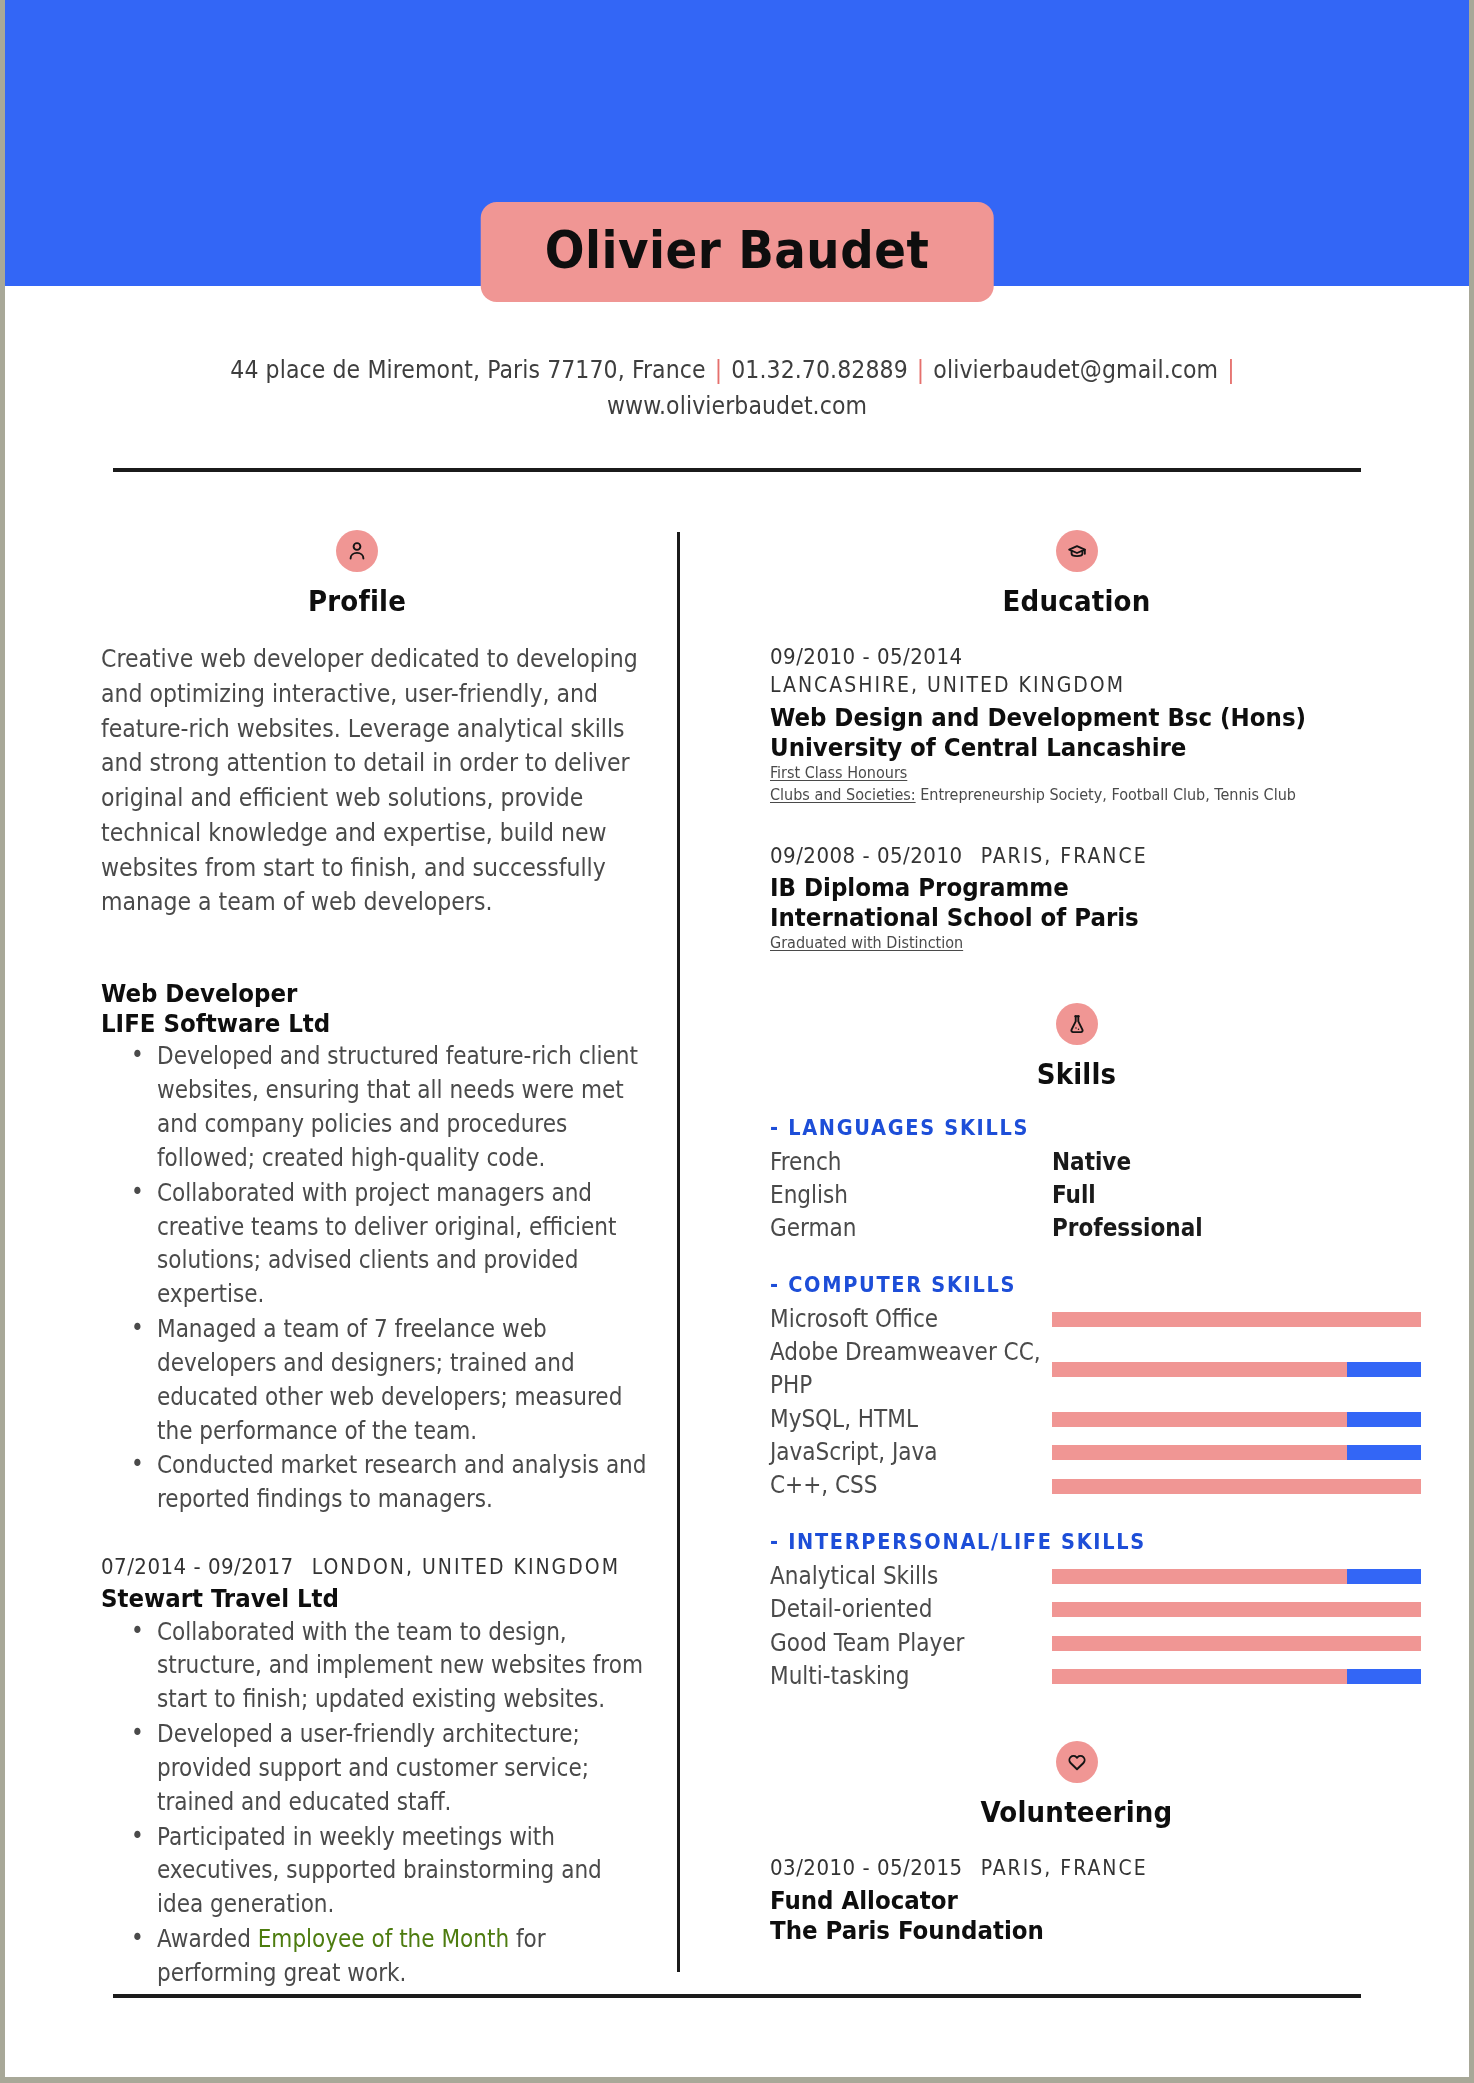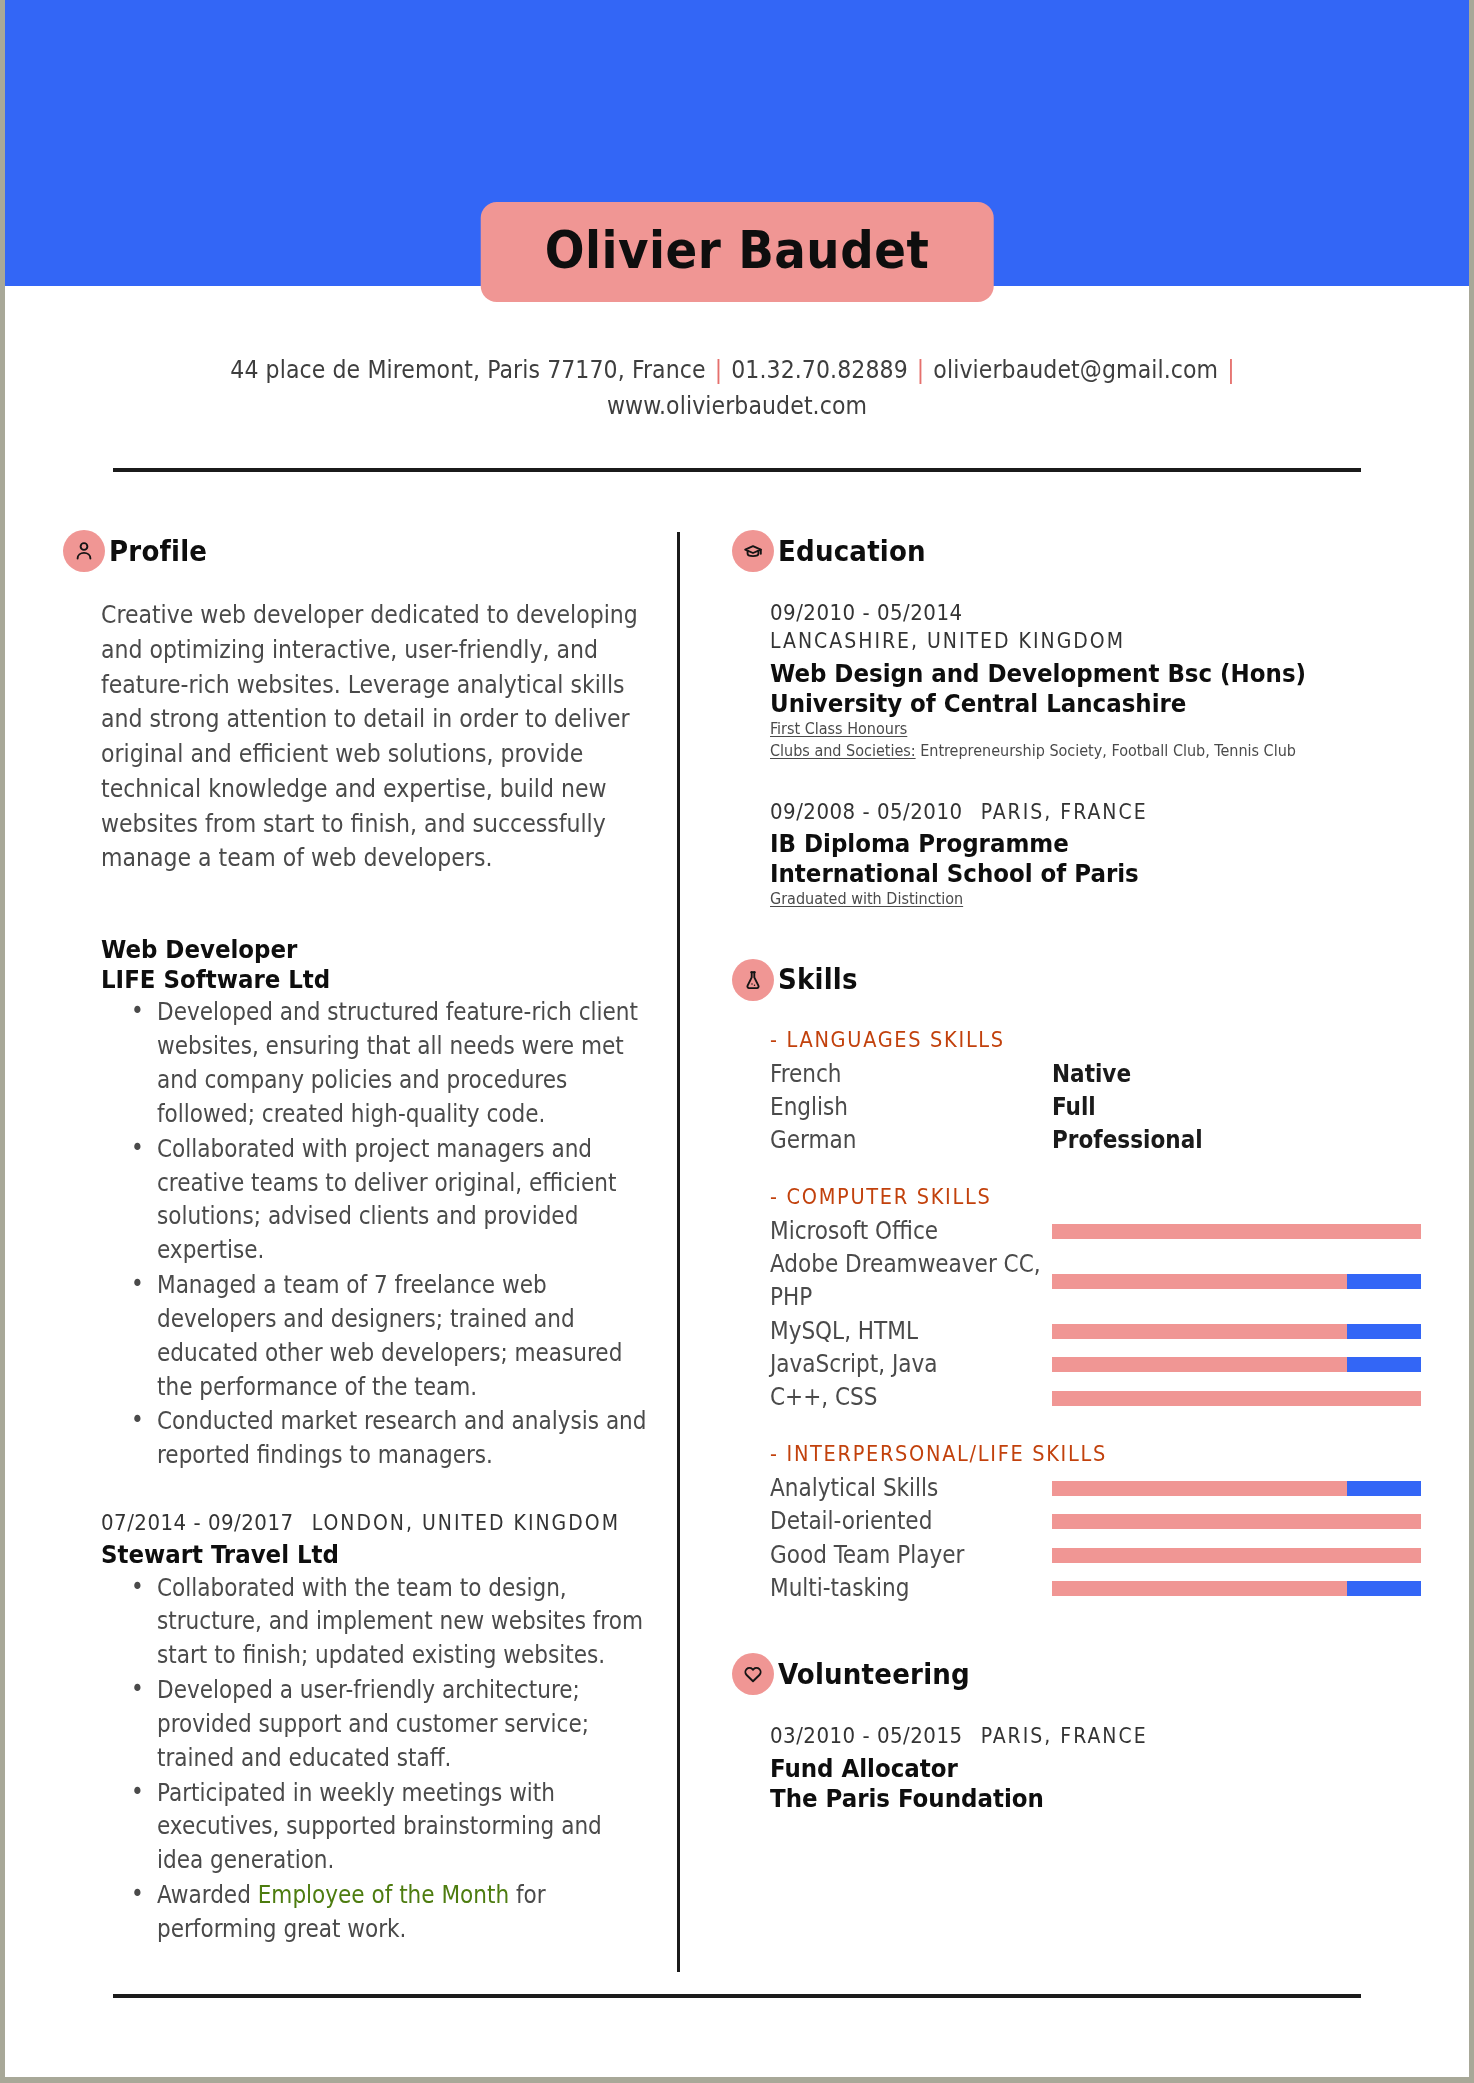--- a/index.html
+++ b/index.html
@@ -77,21 +77,21 @@
   .columns {
     position: absolute;
     top: 530px; left: 0; right: 0;
     display: flex;
   }
   .col-left  { width: 672px; padding-left: 58px; padding-right: 26px; }
   .col-div   { width: 3px; background: #1b1b1b; height: 1440px; margin-top: 2px; }
   .col-right { flex: 1; padding-left: 52px; padding-right: 48px; }
 
   
-  .sec-head { display: flex; align-items: center; gap: 4px; margin-bottom: 26px; }
+  .sec-head { display: flex; align-items: center; gap: 15px; margin-bottom: 26px; flex-direction: column; }
   .sec-icon {
     width: 42px; height: 42px; border-radius: 50%;
     background: var(--accent-pink, #f09694);
     display: flex; align-items: center; justify-content: center;
     flex: 0 0 42px;
   }
   .sec-icon svg { display: block; }
   .sec-title {
     font-size: 29px; font-weight: 700; color: #0e0e0e;
     letter-spacing: 0.2px; line-height: 1;
@@ -135,21 +135,21 @@
   ul.bullets li b { color: #4d7c0f; font-weight: 400; }
 
   .gap-lg { height: 34px; }
   .gap-md { height: 26px; }
   .gap-sec { height: 48px; }
   .gap-sec-lg { height: 58px; }
 
   
   .skill-group { margin: 0 0 0 38px; }
   .skill-group-title {
-    font-size: 21.5px; font-weight: 400; color: #c2410c;
+    font-size: 21.5px; font-weight: 700; color: #1d4ed8;
     letter-spacing: 1.7px; margin-bottom: 6px;
   }
   .skill-row {
     display: flex; align-items: flex-start;
     line-height: 1.39;
     min-height: 30px;
   }
   .skill-name {
     width: 282px; flex: 0 0 282px;
     font-size: 24px; color: #4a4a4a;

